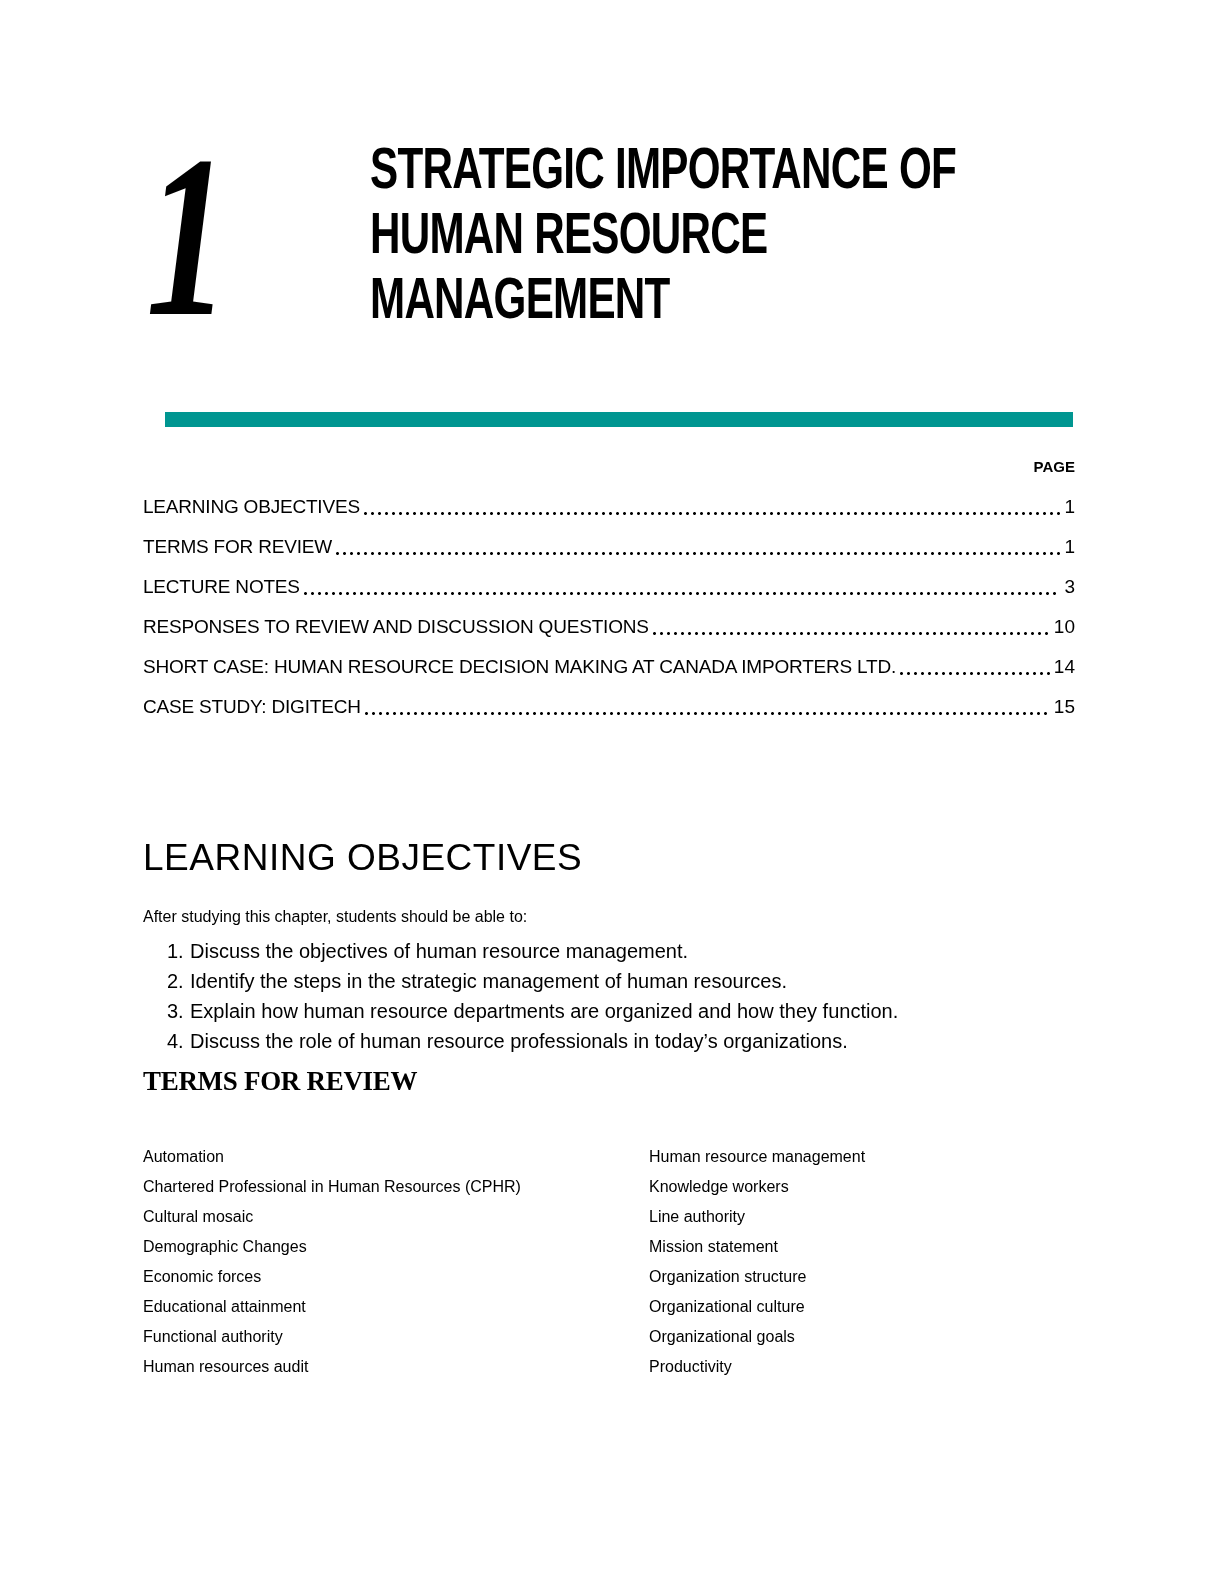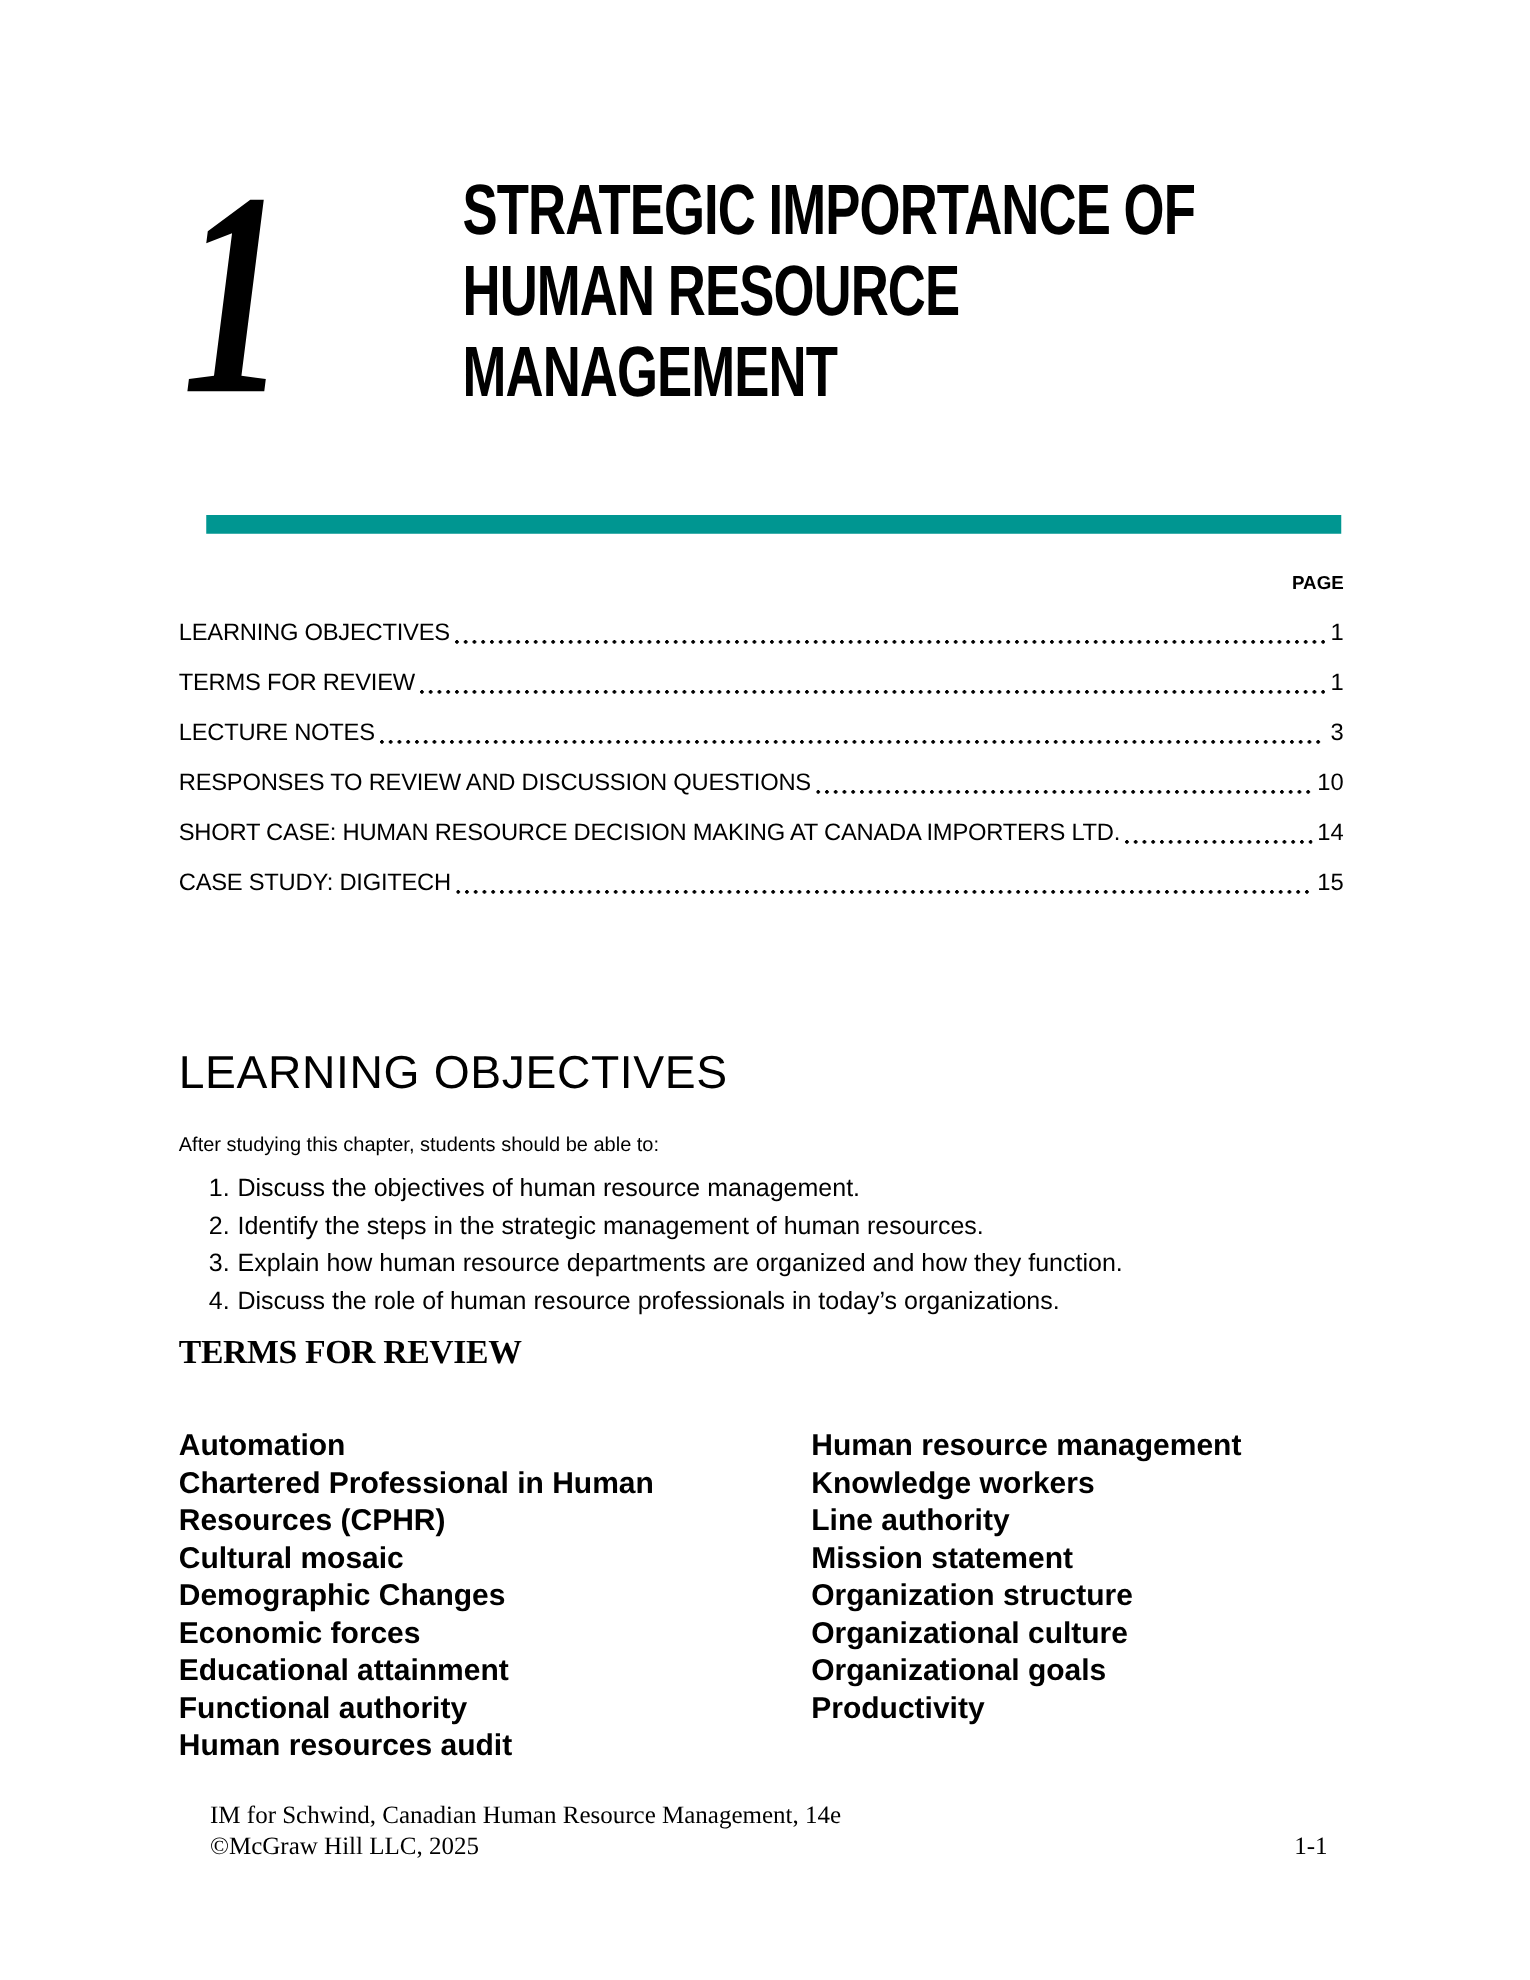--- a/index.html
+++ b/index.html
@@ -52,21 +52,21 @@
   .lo-num{min-width:23px;flex:0 0 auto;}
   
   .section-terms{position:absolute;left:143px;top:1064px;width:932px;}
   .terms-heading{
     font-family:"Liberation Serif",serif;font-weight:700;
     font-size:27px;line-height:34px;letter-spacing:-0.3px;
   }
   .terms-cols{display:flex;margin-top:44px;}
   .term-col.left{width:450px;margin-right:56px;flex:0 0 auto;}
   .term-col.right{flex:1;}
-  .term{font-size:24px;line-height:30px;font-weight:bold;}
+  .term{font-size:16px;line-height:30px;}
   
   .page-footer{
     position:absolute;left:168px;top:1440px;width:894px;
     font-family:"Liberation Serif",serif;font-size:20px;
   }
   .footer-line1{line-height:25px;}
   .footer-line2{display:flex;justify-content:space-between;line-height:25px;}
 </style>
 </head>
 <body>
@@ -160,21 +160,14 @@
         <div class="term">Line authority</div>
         <div class="term">Mission statement</div>
         <div class="term">Organization structure</div>
         <div class="term">Organizational culture</div>
         <div class="term">Organizational goals</div>
         <div class="term">Productivity</div>
       </div>
     </div>
   </div>
 
-  <div class="page-footer">
-    <div class="footer-line1">IM for Schwind, Canadian Human Resource Management, 14e</div>
-    <div class="footer-line2">
-      <span>©McGraw Hill LLC, 2025</span>
-      <span>1-1</span>
-    </div>
-  </div>
 
 </div>
 
 </body></html>

